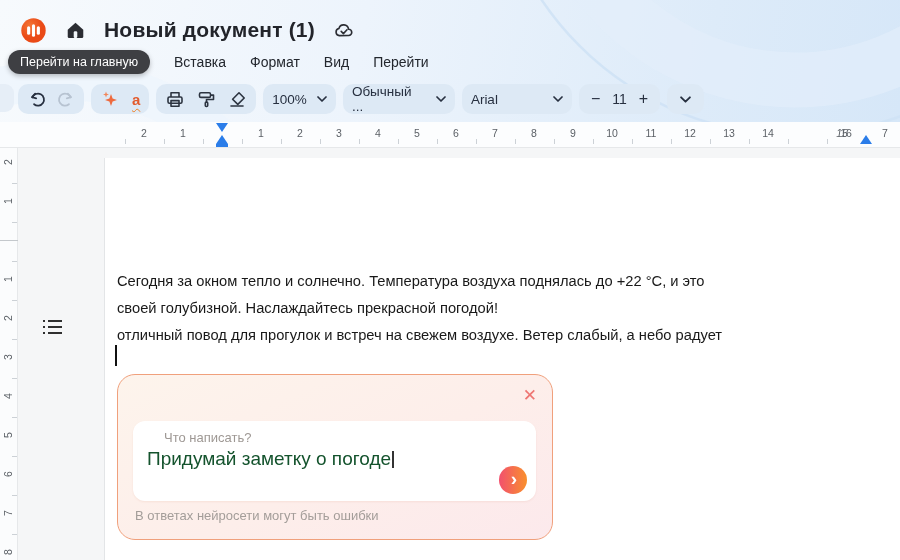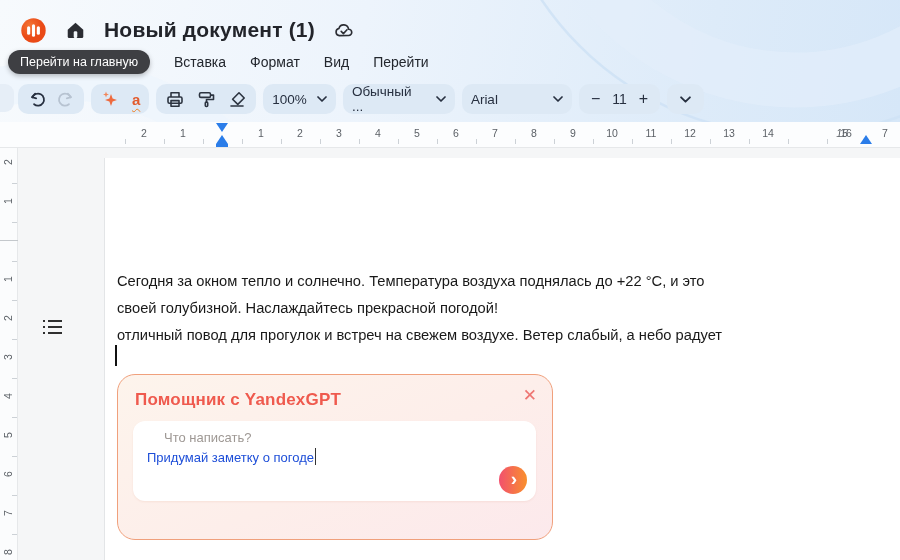--- a/index.html
+++ b/index.html
@@ -62,21 +62,21 @@
 
   
   .assistant{position:absolute;left:117px;top:226px;width:436px;height:166px;border-radius:18px;
              border:1.5px solid #f0a07c;
              background:linear-gradient(155deg,#fdf4ec 0%,#fdeeea 55%,#fce9ec 100%);}
   .as-title{position:absolute;left:17px;top:15px;font-size:17px;font-weight:bold;color:#ef5a4e;letter-spacing:.2px;}
   .as-close{position:absolute;right:15px;top:12px;font-size:17px;color:#ee7572;cursor:pointer;line-height:1;}
   .as-input{position:absolute;left:15px;top:46px;width:403px;height:80px;background:#fff;border-radius:12px;
             box-shadow:0 1px 2px rgba(220,160,140,.18);}
   .as-label{position:absolute;left:31px;top:9px;font-size:13px;color:#9e9894;}
-  .as-value{position:absolute;left:14px;top:27px;font-size:13px;color:#1d4ed8;}
+  .as-value{position:absolute;left:14px;top:27px;font-size:19px;color:#14532d;}
   .as-caret{display:inline-block;width:1.5px;height:17px;background:#333;margin-left:1px;vertical-align:-3px;}
   .as-send{position:absolute;right:9px;bottom:7px;width:28px;height:28px;border-radius:50%;border:none;
            background:linear-gradient(90deg,#f2506e 0%,#f9902c 100%);color:#fff;
            display:flex;align-items:center;justify-content:center;font-size:19px;font-weight:bold;
            font-family:"Liberation Sans",sans-serif;padding:0 0 2px 2px;}
   .as-foot{position:absolute;left:17px;top:133px;font-size:13px;color:#a39d99;}
 </style>
 </head>
 <body>
 
@@ -308,26 +308,26 @@
     </div>
 
     <div class="doc-para">
       <div>Сегодня за окном тепло и солнечно. Температура воздуха поднялась до +22 °C, и это</div>
       <div>своей голубизной. Наслаждайтесь прекрасной погодой!</div>
       <div>отличный повод для прогулок и встреч на свежем воздухе. Ветер слабый, а небо радует</div>
     </div>
     <div class="caret"></div>
 
     <div class="assistant">
-      <div class="as-title">Помощник с YandexGPT</div>
       <div class="as-close">✕</div>
       <div class="as-input">
         <div class="as-label">Что написать?</div>
         <div class="as-value"><span>Придумай заметку о погоде</span><span class="as-caret"></span></div>
         <button class="as-send">
             <span>›</span>
           </button>
       </div>
+      <div class="as-foot">В ответах нейросети могут быть ошибки</div>
     </div>
 
   </div>
 
 </div>
 
 </body></html>

